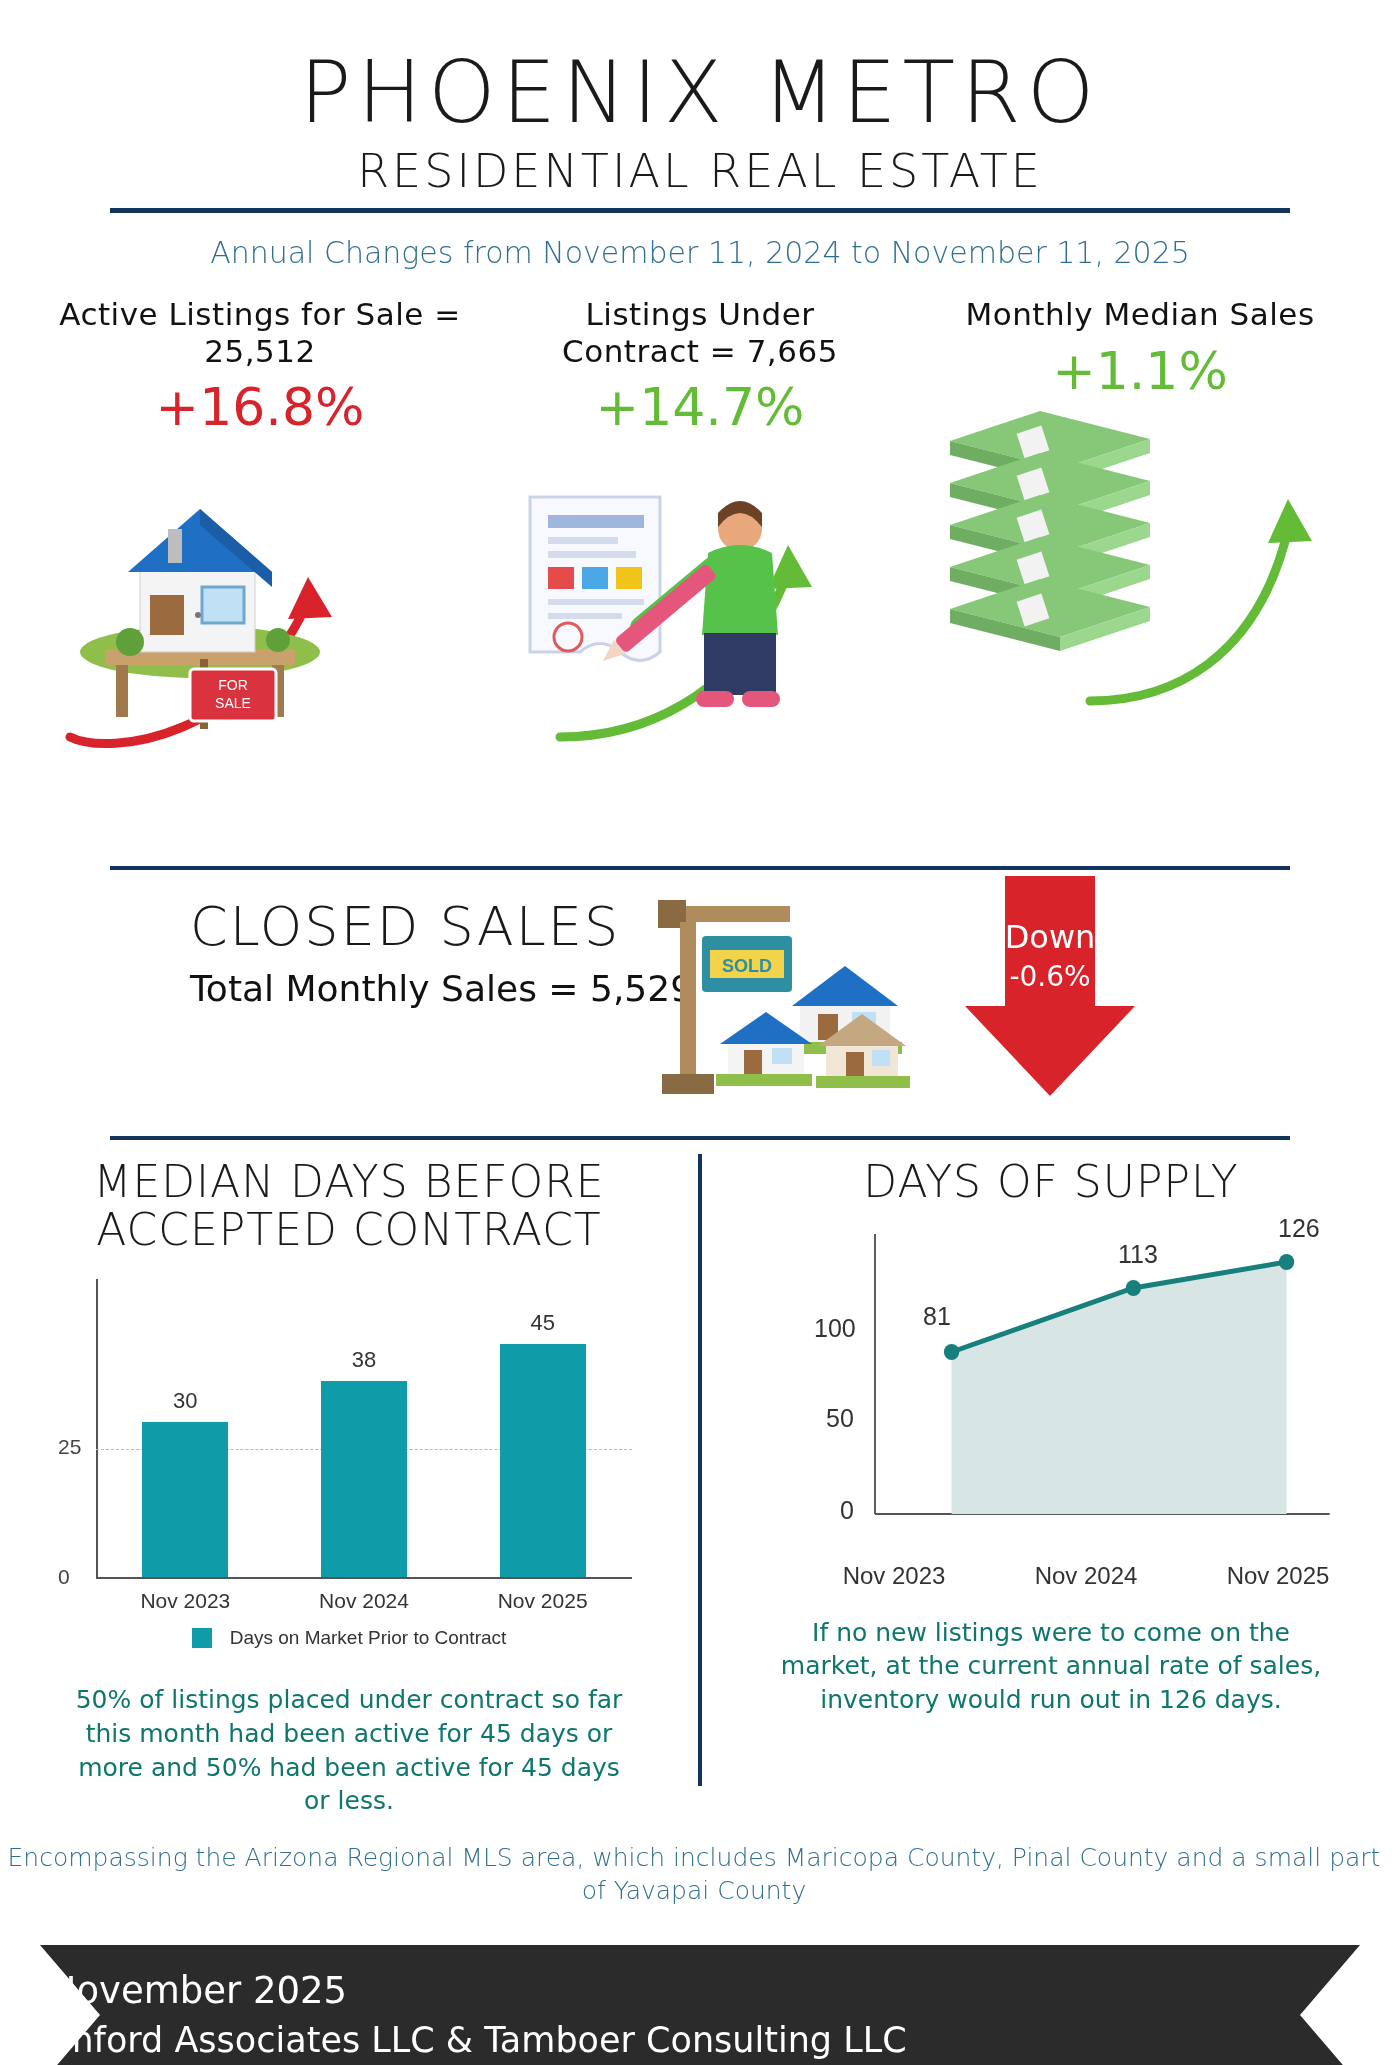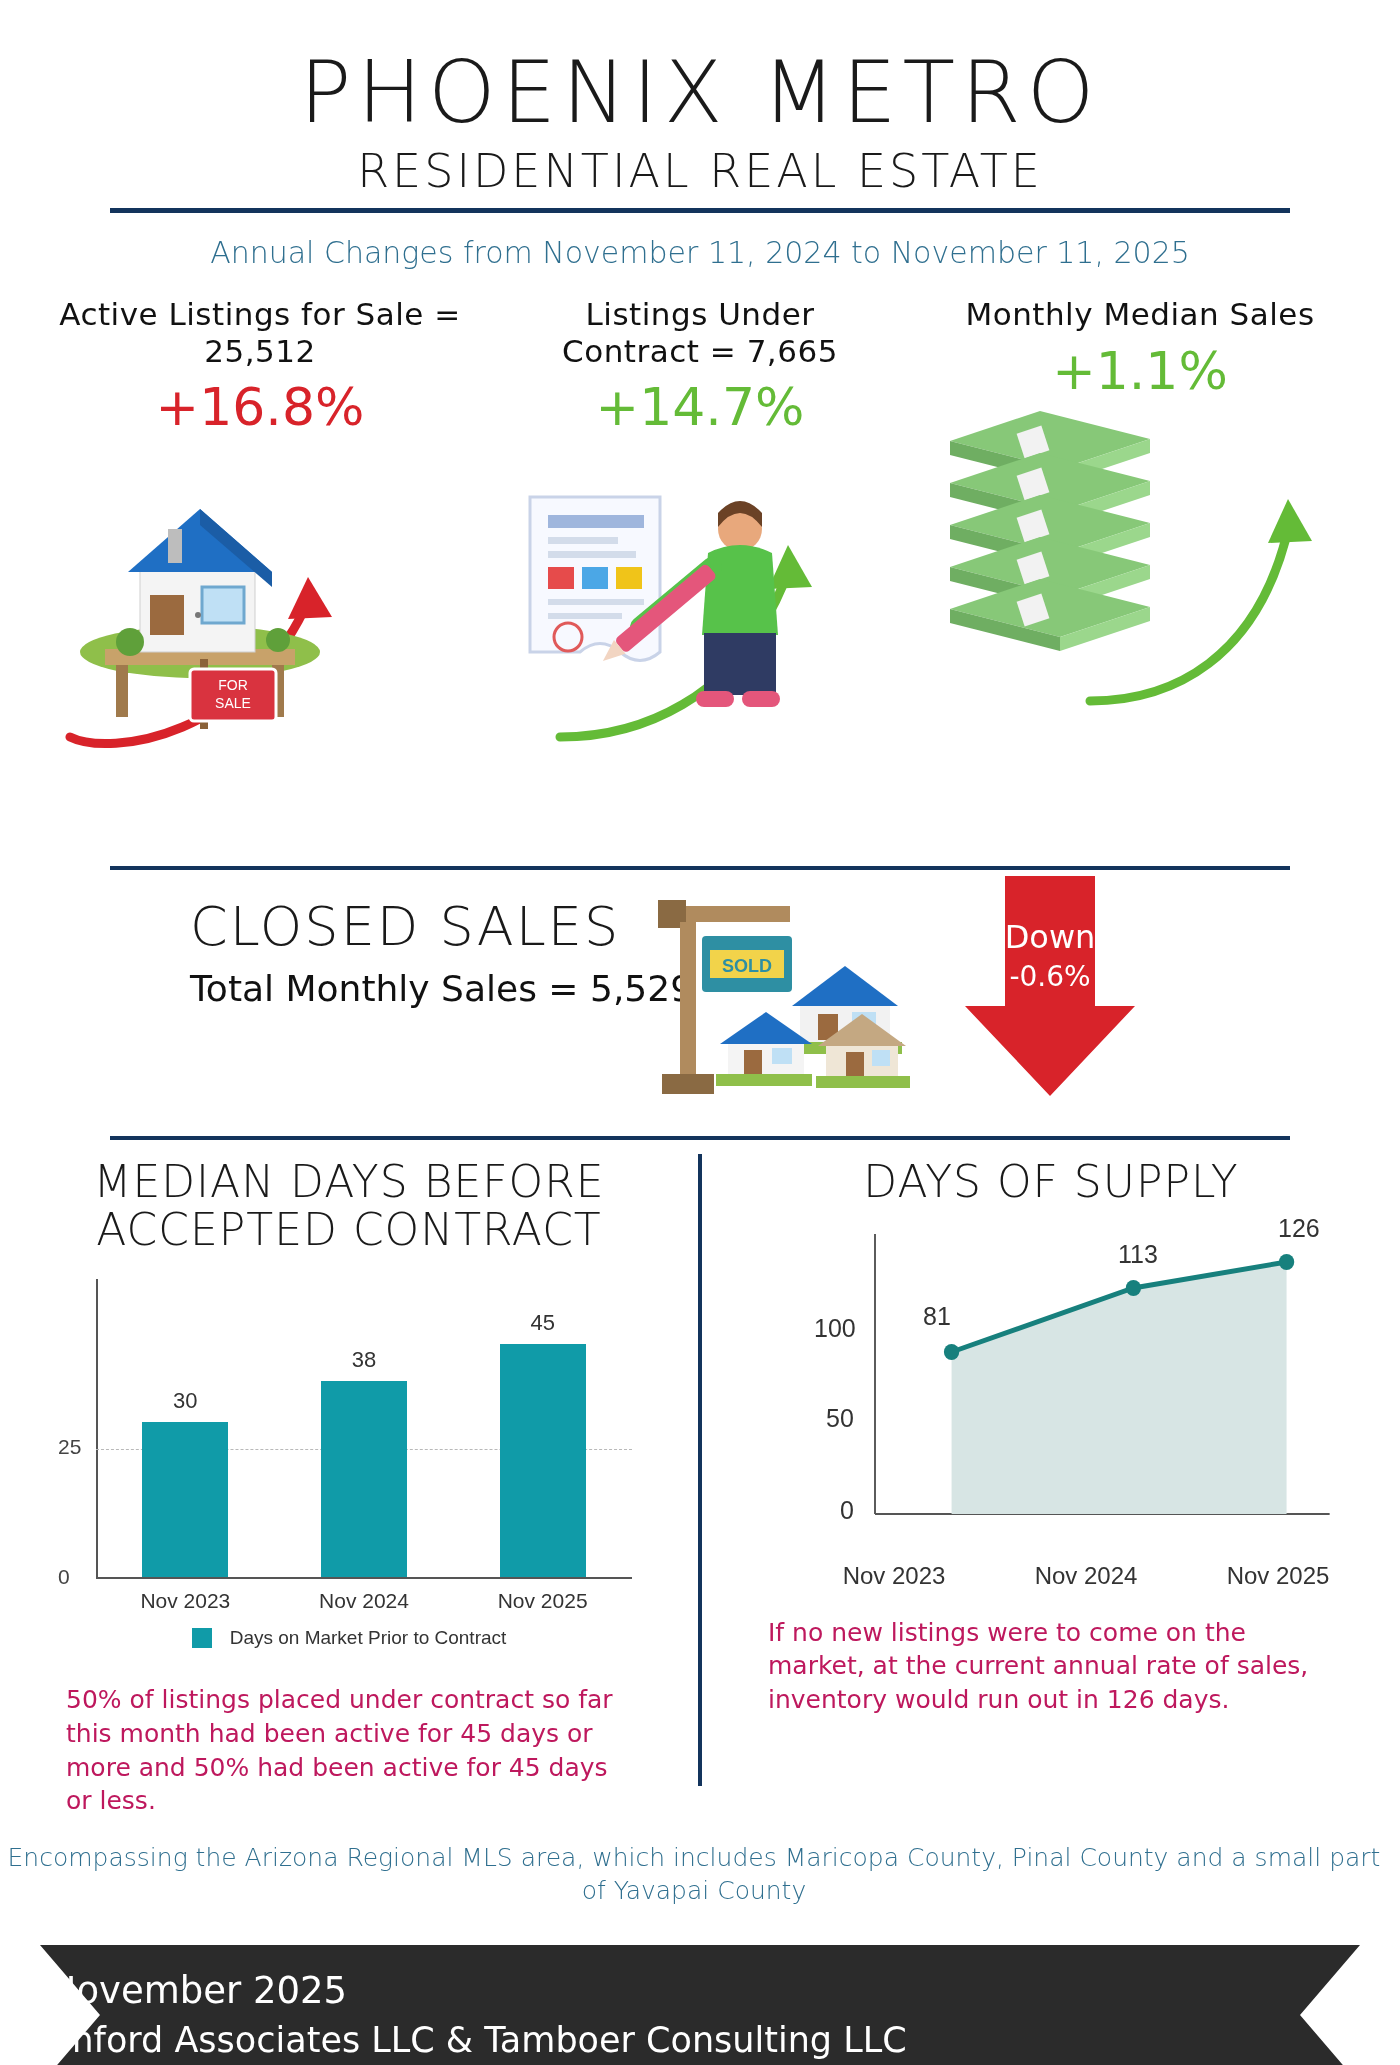--- a/index.html
+++ b/index.html
@@ -108,22 +108,22 @@
     letter-spacing: 1px;
     color: #1a1a1a;
     font-weight: 300;
     line-height: 1.08;
     font-family: "DejaVu Sans", sans-serif;
     margin-top: 12px;
   }
   .note {
     font-family: "DejaVu Sans", sans-serif;
     font-size: 25px;
-    color: #be185d;
-    text-align: left;
+    color: #0f766e;
+    text-align: center;
     line-height: 1.35;
     padding: 0 40px;
   }
 
   
   .barchart { position: relative; height: 300px; margin: 26px 40px 0 70px; }
   .baraxisY { position:absolute; left:0; top:0; bottom:0; width:2px; background:#555; }
   .baraxisX { position:absolute; left:0; right:0; bottom:0; height:2px; background:#555; }
   .bars { position:absolute; left:0; right:0; bottom:2px; height:258px; display:flex; align-items:flex-end; justify-content:space-around; }
   .barwrap { width: 86px; position: relative; text-align: center; }

